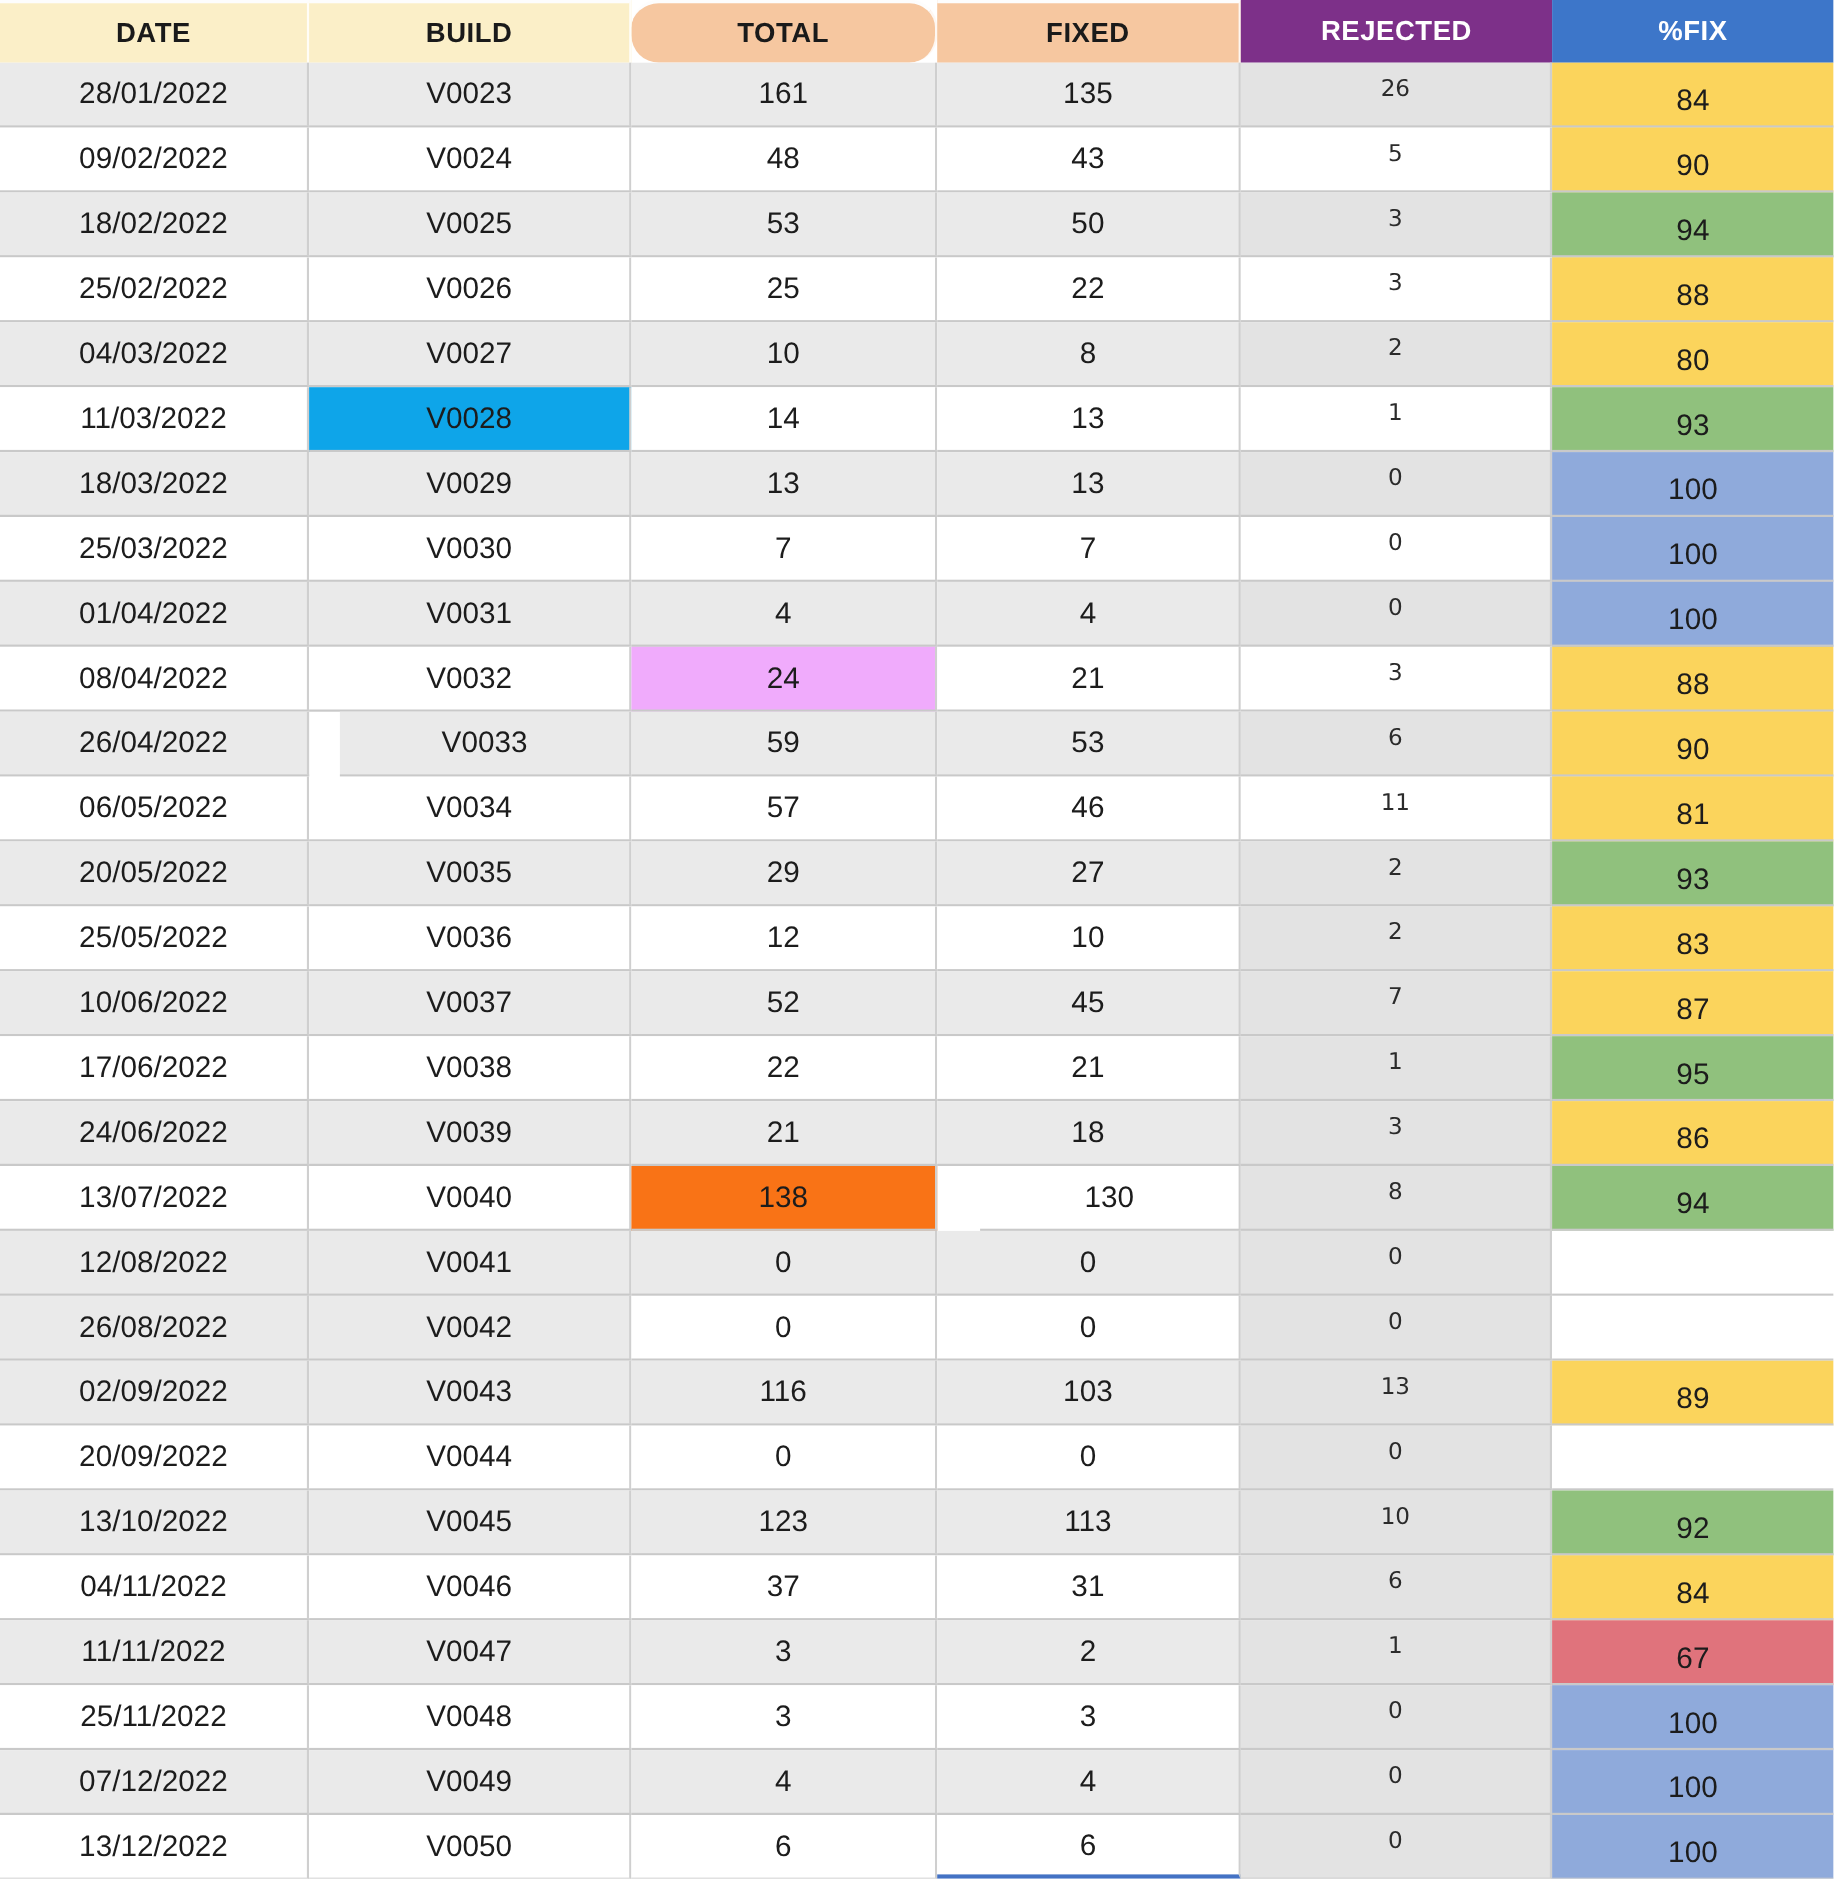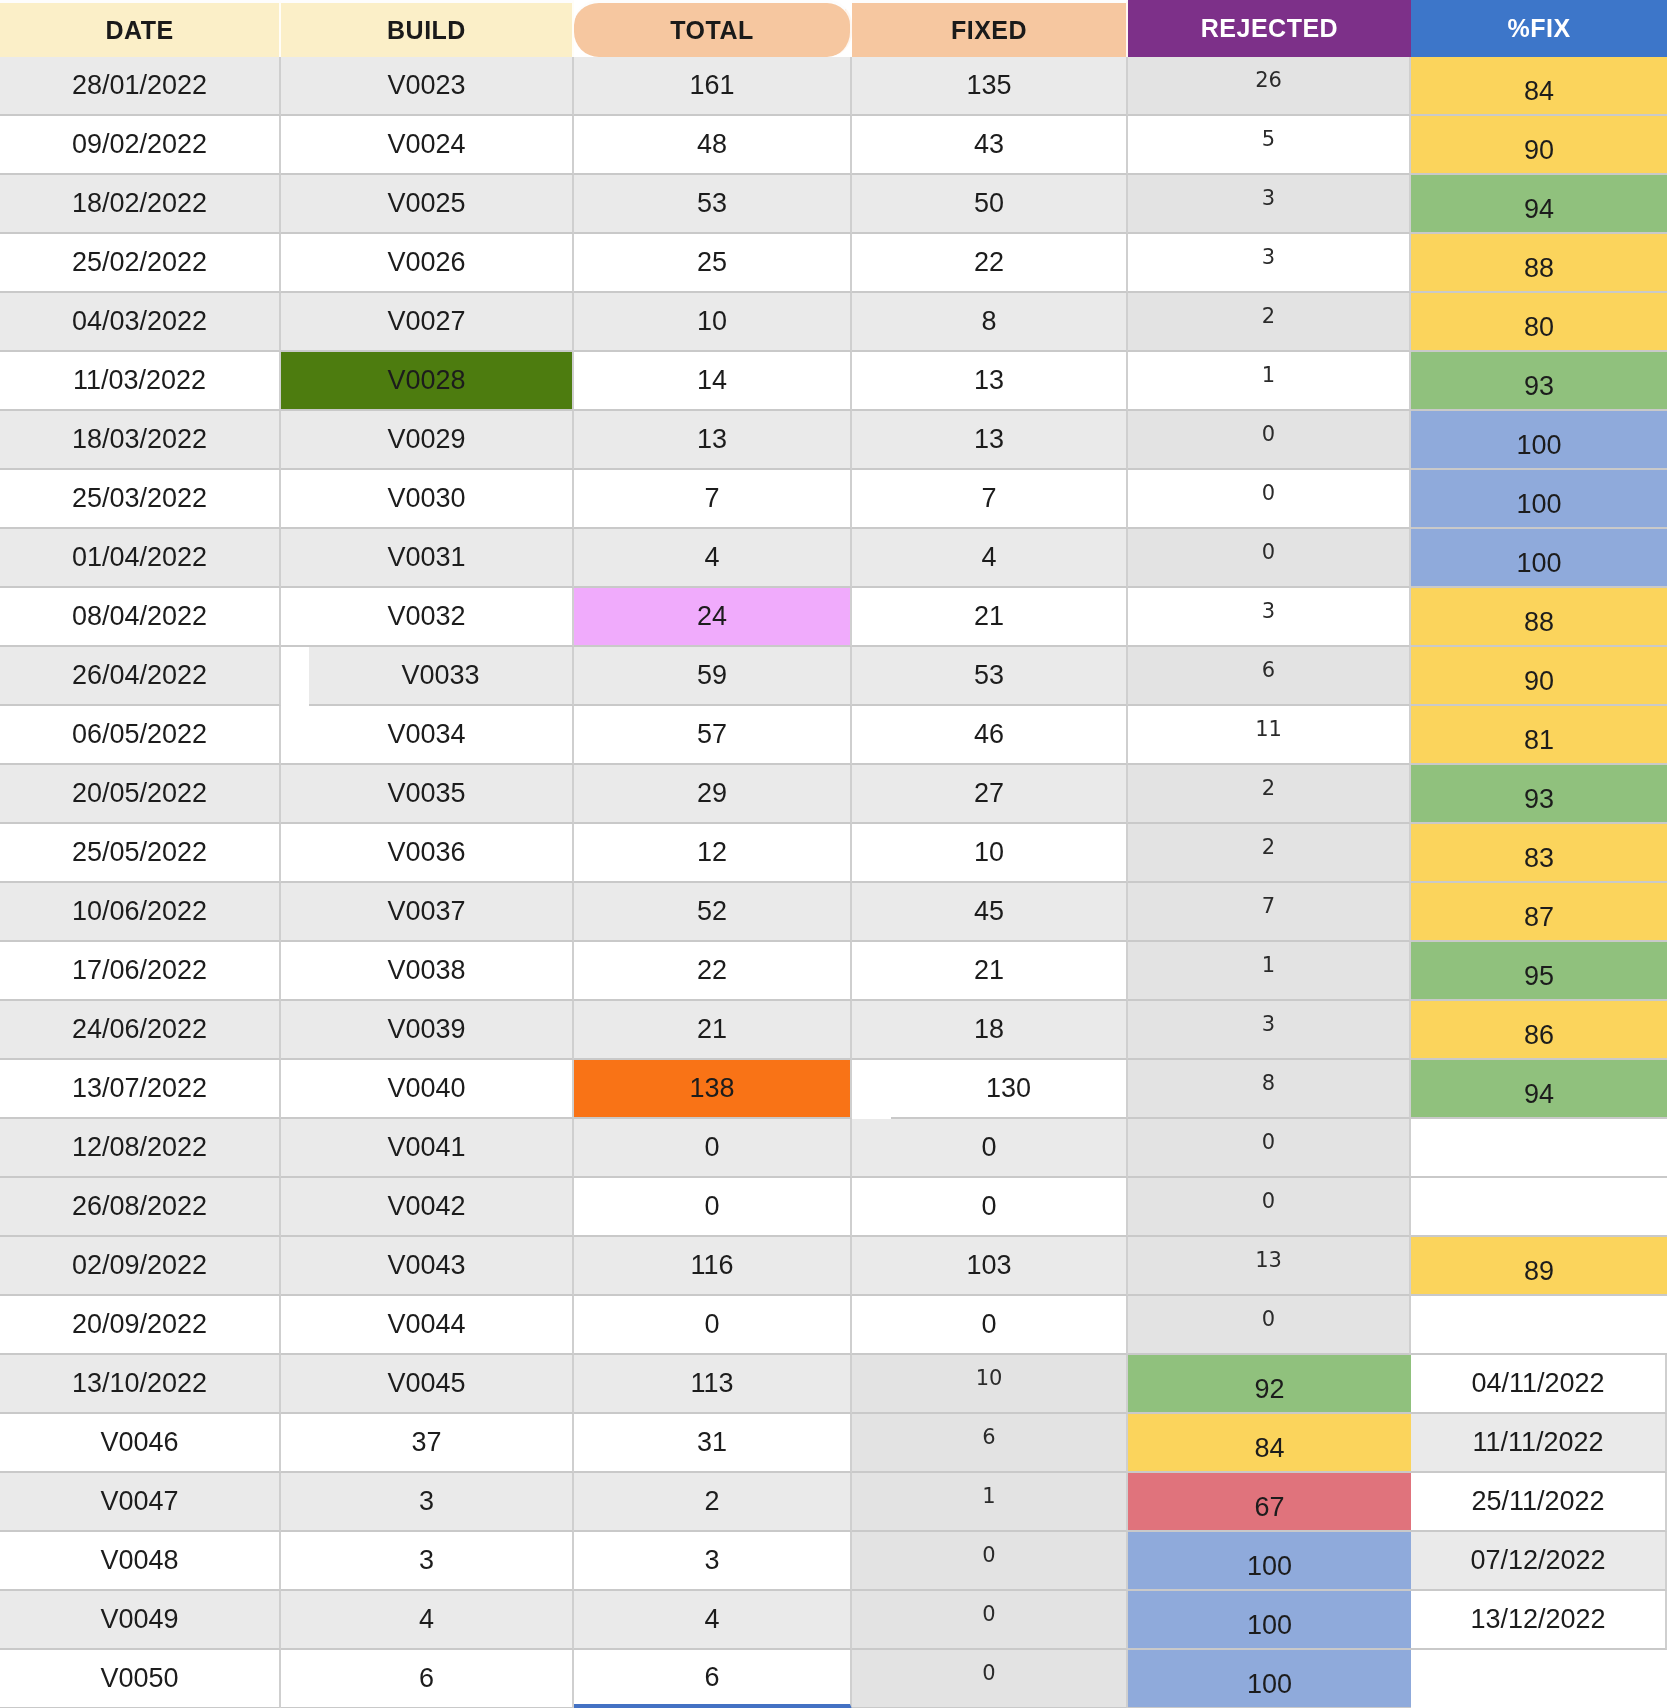--- a/index.html
+++ b/index.html
@@ -88,21 +88,21 @@
   <div class="cell pct" style="background: rgb(251, 212, 92);">88</div>
 
   <div class="cell datec" style="background: rgb(234, 234, 234);">04/03/2022</div>
   <div class="cell buildc" style="background: rgb(234, 234, 234);">V0027</div>
   <div class="cell totalc" style="background: rgb(234, 234, 234);">10</div>
   <div class="cell fixedc" style="background: rgb(234, 234, 234);">8</div>
   <div class="cell rej" style="background: rgb(227, 227, 227);">2</div>
   <div class="cell pct" style="background: rgb(251, 212, 92);">80</div>
 
   <div class="cell datec" style="background: rgb(255, 255, 255);">11/03/2022</div>
-  <div class="cell buildc" style="background: #4d7c0f;">V0028</div>
+  <div class="cell buildc" style="background: #0ea5e9;">V0028</div>
   <div class="cell totalc" style="background: rgb(255, 255, 255);">14</div>
   <div class="cell fixedc" style="background: rgb(255, 255, 255);">13</div>
   <div class="cell rej" style="background: rgb(255, 255, 255);">1</div>
   <div class="cell pct" style="background: rgb(144, 193, 125);">93</div>
 
   <div class="cell datec" style="background: rgb(234, 234, 234);">18/03/2022</div>
   <div class="cell buildc" style="background: rgb(234, 234, 234);">V0029</div>
   <div class="cell totalc" style="background: rgb(234, 234, 234);">13</div>
   <div class="cell fixedc" style="background: rgb(234, 234, 234);">13</div>
   <div class="cell rej" style="background: rgb(227, 227, 227);">0</div>
@@ -208,20 +208,21 @@
 
   <div class="cell datec" style="background: rgb(255, 255, 255);">20/09/2022</div>
   <div class="cell buildc" style="background: rgb(255, 255, 255);">V0044</div>
   <div class="cell totalc" style="background: rgb(255, 255, 255);">0</div>
   <div class="cell fixedc" style="background: rgb(255, 255, 255);">0</div>
   <div class="cell rej" style="background: rgb(227, 227, 227);">0</div>
   <div class="cell pct" style="background: rgb(255, 255, 255);"></div>
 
   <div class="cell datec" style="background: rgb(234, 234, 234);">13/10/2022</div>
   <div class="cell buildc" style="background: rgb(234, 234, 234);">V0045</div>
+  <div class="cell totalc" style="background: rgb(234, 234, 234);">123</div>
   <div class="cell fixedc" style="background: rgb(234, 234, 234);">113</div>
   <div class="cell rej" style="background: rgb(227, 227, 227);">10</div>
   <div class="cell pct" style="background: rgb(144, 193, 125);">92</div>
 
   <div class="cell datec" style="background: rgb(255, 255, 255);">04/11/2022</div>
   <div class="cell buildc" style="background: rgb(255, 255, 255);">V0046</div>
   <div class="cell totalc" style="background: rgb(255, 255, 255);">37</div>
   <div class="cell fixedc" style="background: rgb(255, 255, 255);">31</div>
   <div class="cell rej" style="background: rgb(227, 227, 227);">6</div>
   <div class="cell pct" style="background: rgb(251, 212, 92);">84</div>

